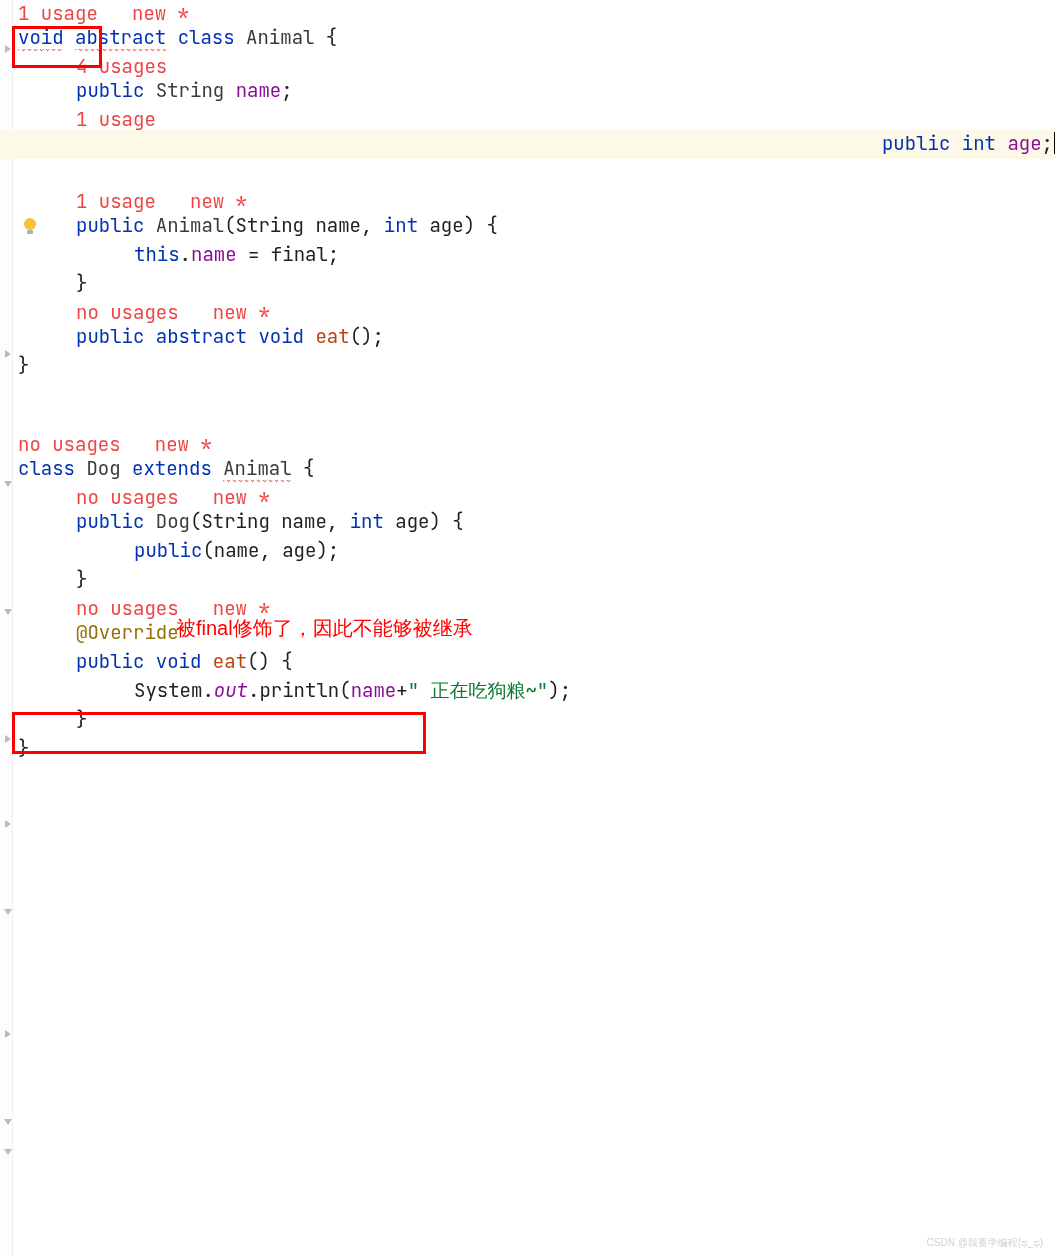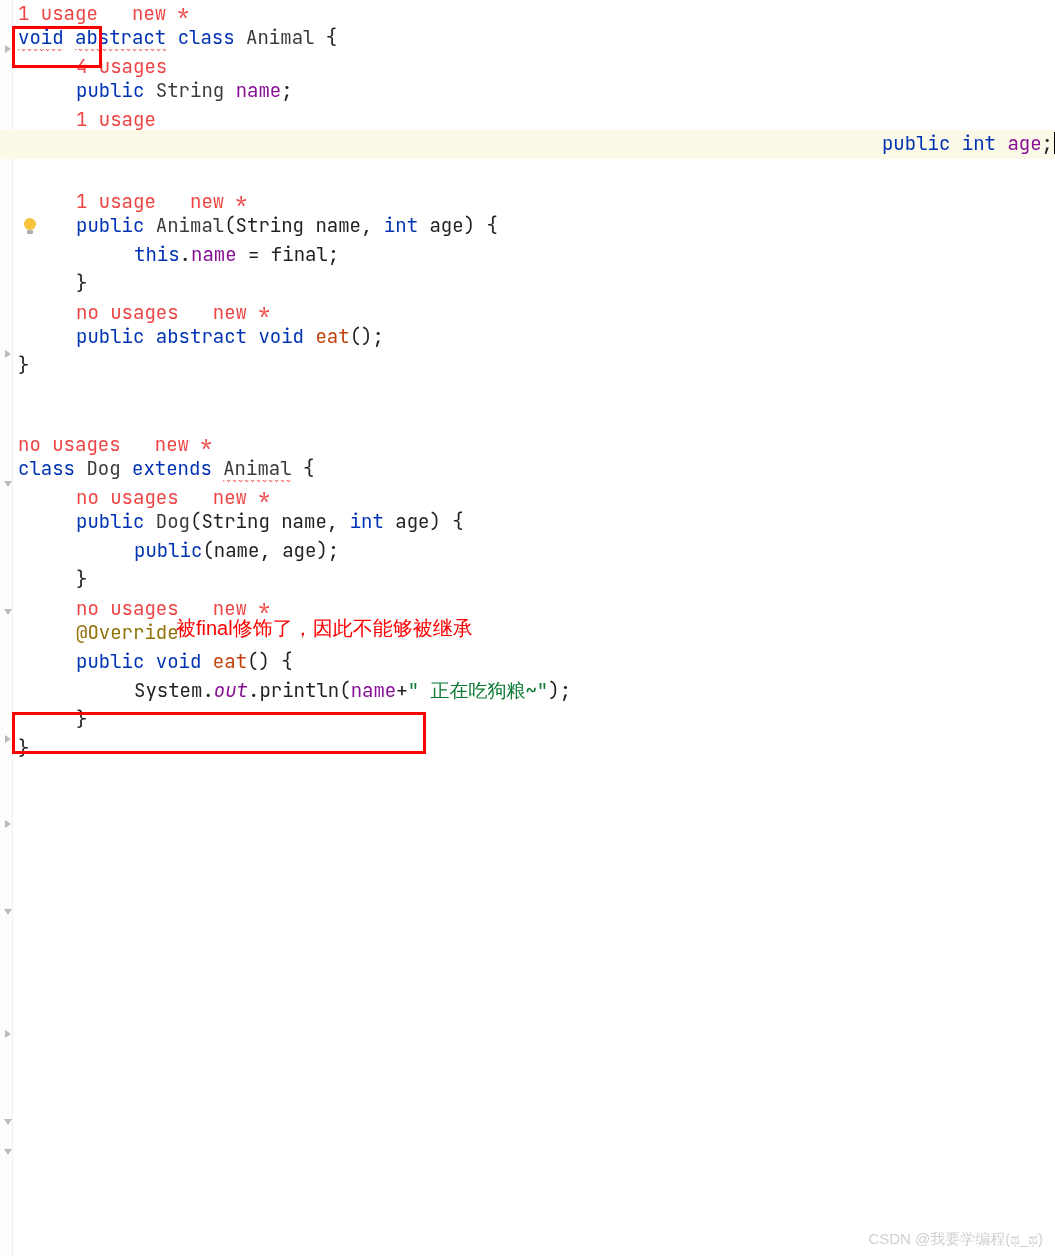--- a/index.html
+++ b/index.html
@@ -98,21 +98,21 @@
     font-family: "Microsoft YaHei", sans-serif;
     font-size: 20px;
     font-weight: 500;
     margin-left: 24px;
   }
   .watermark {
     position: absolute;
     right: 12px;
     bottom: 6px;
     color: #d0d0d0;
-    font-size: 15px;
+    font-size: 10px;
     font-family: sans-serif;
   }
   .cursor {
     border-left: 1.5px solid #000;
     margin-left: 1px;
     display: inline-block;
     height: 22px;
     vertical-align: -4px;
   }
   .indent1 { padding-left: 58px; }

